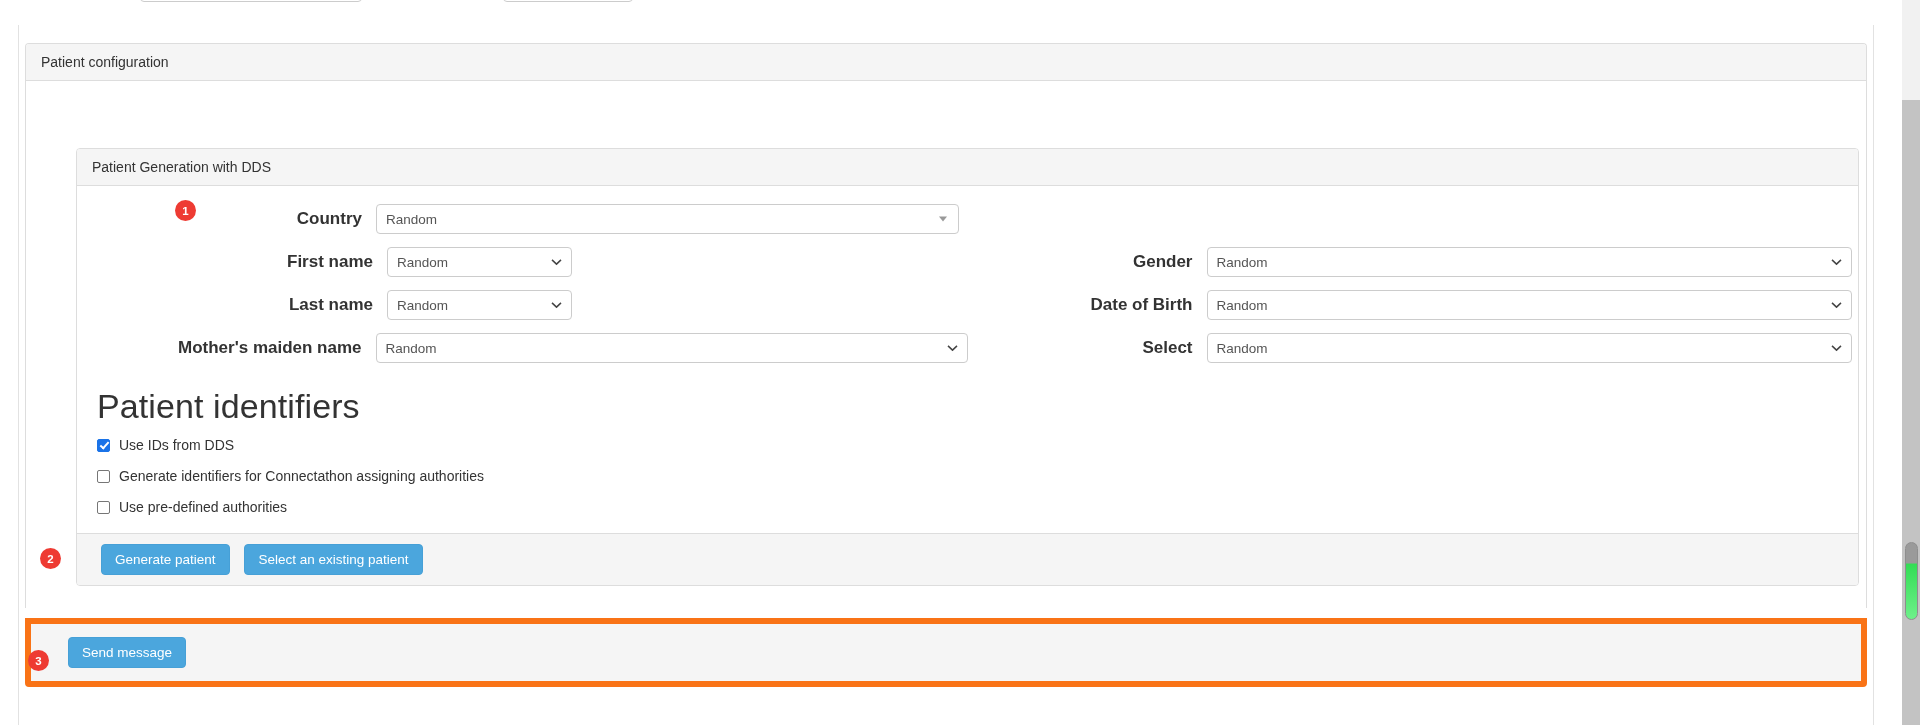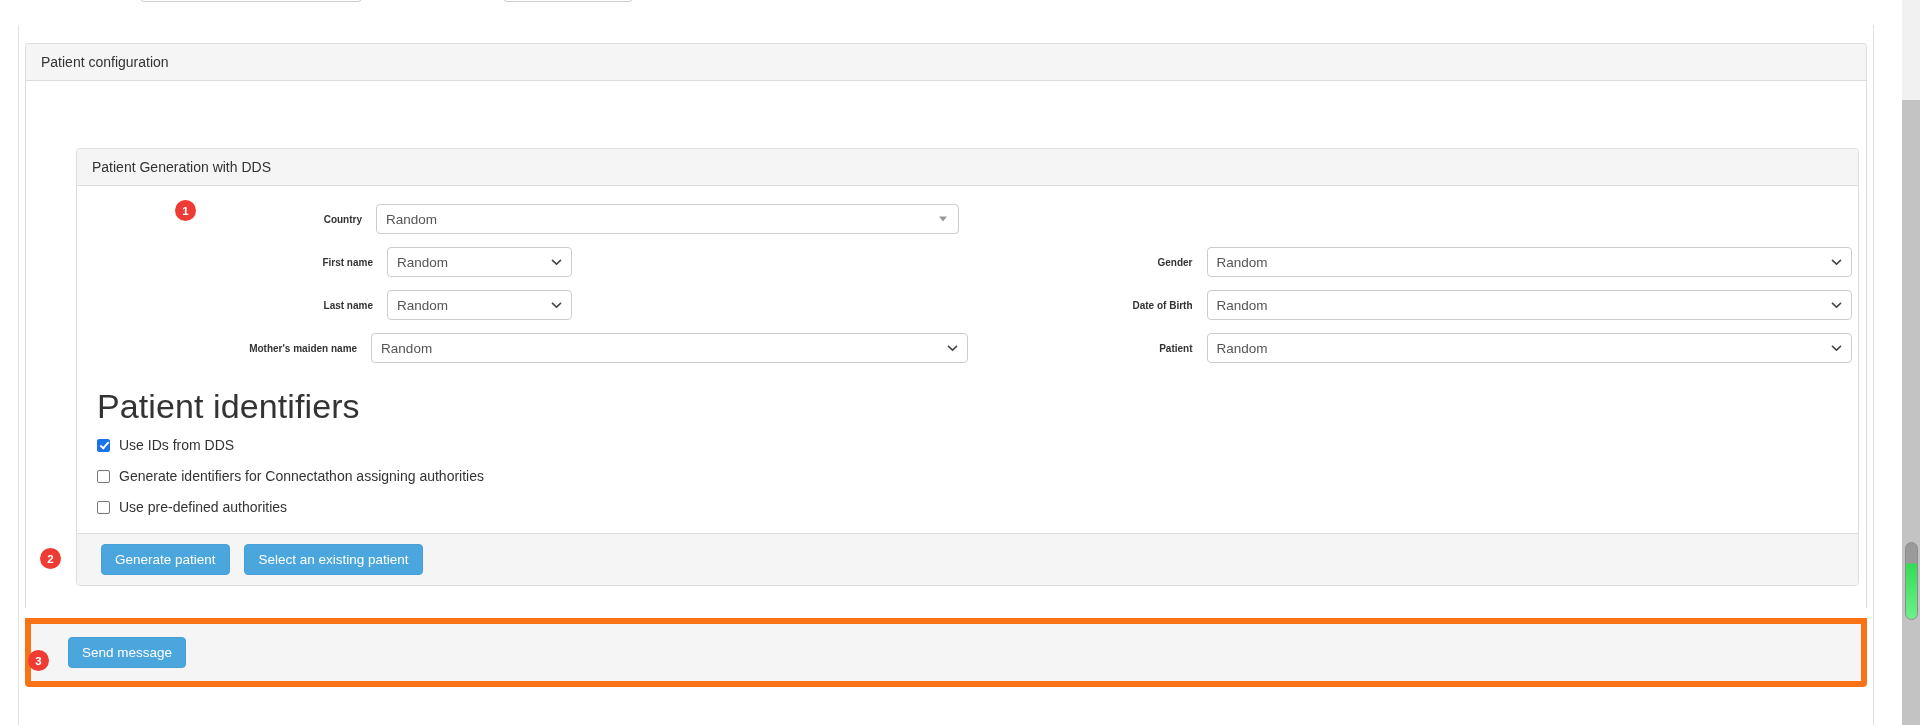--- a/index.html
+++ b/index.html
@@ -99,21 +99,21 @@
     display: flex;
     align-items: center;
     box-sizing: border-box;
   }
   .col-left  { width: 50%; padding-left: 0; }
   .col-right { width: 50%; }
 
   .form-label {
     text-align: right;
     font-weight: bold;
-    font-size: 10px;
+    font-size: 17px;
     color: #333333;
     padding-right: 14px;
     white-space: nowrap;
   }
 
   
   .ctl {
     height: 30px;
     border: 1px solid #cccccc;
     border-radius: 4px;
@@ -384,21 +384,21 @@
               <div class="ctl w-mid">
                 <span>Random</span>
                 <span class="caret-native">
                   <svg viewBox="0 0 11 7" width="11" height="7">
                       <path d="M1 1.4 L5.5 5.6 L10 1.4" fill="none" stroke="#444" stroke-width="1.5"></path>
                     </svg>
                 </span>
               </div>
             </div>
             <div class="col-half col-right">
-              <div class="form-label lbl-right">Patient</div>
+              <div class="form-label lbl-right">Select</div>
               <div class="ctl w-right">
                 <span>Random</span>
                 <span class="caret-native">
                   <svg viewBox="0 0 11 7" width="11" height="7">
                       <path d="M1 1.4 L5.5 5.6 L10 1.4" fill="none" stroke="#444" stroke-width="1.5"></path>
                     </svg>
                 </span>
               </div>
             </div>
           </div>

